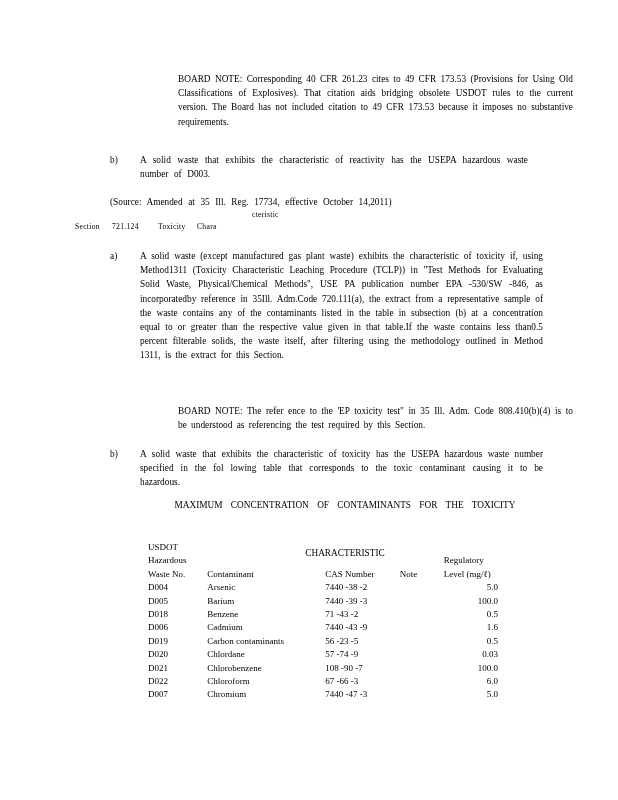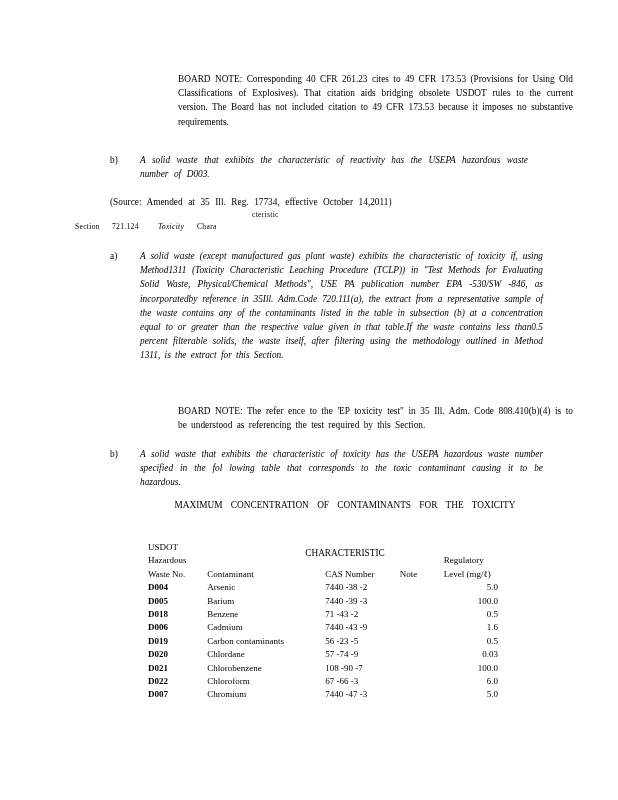--- a/index.html
+++ b/index.html
@@ -42,21 +42,20 @@
     line-height: 14.2px;
     text-align: justify;
   }
   .body-indent {
     position: absolute;
     left: 140px;
     width: 433px;
     font-size: 9.3px;
     line-height: 14.2px;
     text-align: justify;
-    font-style: italic;
   }
   .wide {
     word-spacing: 2.0px;
   }
   .wide2 {
     word-spacing: 3.2px;
   }
   .section-head {
     position: absolute;
     font-size: 7.6px;
@@ -87,21 +86,21 @@
     font-weight: normal;
     text-align: left;
     vertical-align: bottom;
     padding: 0;
   }
   table.contaminants td {
     padding: 0;
     vertical-align: top;
     white-space: nowrap;
   }
-  .col-waste { width: 68px; font-weight: bold; }
+  .col-waste { width: 68px; }
   .col-contaminant { width: 135px; }
   .col-cas { width: 88px; }
   .col-note { width: 55px; text-align: left; }
   .col-level { width: 60px; text-align: right; margin-left: 28px; }
   th.col-level, td.col-level { text-align: right; padding-right: 8px;}
   th.col-note, td.col-note { text-align: left; padding-left: 20px;}
   .hdr-stack { display: block; }
 </style>
 </head>
 <body>
@@ -110,21 +109,21 @@
 
   <div class="note-indent wide" style="top:72px;">BOARD NOTE: Corresponding 40 CFR 261.23 cites to 49 CFR 173.53 (Provisions for Using Old Classifications of Explosives). That citation aids bridging obsolete USDOT rules to the current version. The Board has not included citation to 49 CFR 173.53 because it imposes no substantive requirements.</div>
 
   <div class="marker" style="left:110px; top:153px;">b)</div>
   <div class="body-indent wide2" style="top:153px; width:388px;">A solid waste that exhibits the characteristic of reactivity has the USEPA hazardous waste number of D003.</div>
 
   <div class="block wide2" style="left:110px; top:195px; width:330px; text-align:left;">(Source: Amended at 35 Ill. Reg. 17734, effective October 14,2011)</div>
 
   <div class="section-head" style="left:75px; top:222px;">Section</div>
   <div class="section-head" style="left:112px; top:222px;">721.124</div>
-  <div class="section-head" style="left:158px; top:222px;font-style:italic;">Toxicity</div>
+  <div class="section-head" style="left:158px; top:222px;">Toxicity</div>
   <div class="section-head" style="left:197px; top:222px;">Chara</div>
   <div class="section-head" style="left:228px; top:210px;margin-left:24px;">cteristic</div>
 
   <div class="marker" style="left:110px; top:249px;">a)</div>
   <div class="body-indent wide" style="top:249px; width:403px;">A solid waste (except manufactured gas plant waste) exhibits the characteristic of toxicity if, using Method1311 (Toxicity Characteristic Leaching Procedure (TCLP)) in "Test Methods for Evaluating Solid Waste, Physical/Chemical Methods", USE PA publication number EPA -530/SW -846, as incorporatedby reference in 35Ill. Adm.Code 720.111(a), the extract from a representative sample of the waste contains any of the contaminants listed in the table in subsection (b) at a concentration equal to or greater than the respective value given in that table.If the waste contains less than0.5 percent filterable solids, the waste itself, after filtering using the methodology outlined in Method 1311, is the extract for this Section.</div>
 
   <div class="note-indent wide" style="top:404px; width:395px;">BOARD NOTE: The refer ence to the 'EP toxicity test" in 35 Ill. Adm. Code 808.410(b)(4) is to be understood as referencing the test required by this Section.</div>
 
   <div class="marker" style="left:110px; top:447px;">b)</div>
   <div class="body-indent wide" style="top:447px; width:403px;">A solid waste that exhibits the characteristic of toxicity has the USEPA hazardous waste number specified in the fol lowing table that corresponds to the toxic contaminant causing it to be hazardous.</div>

